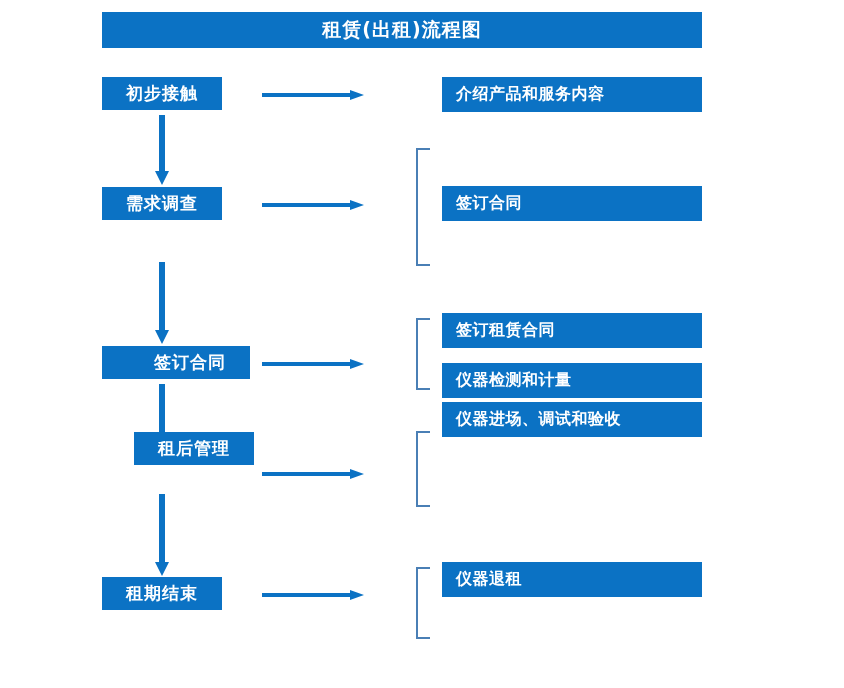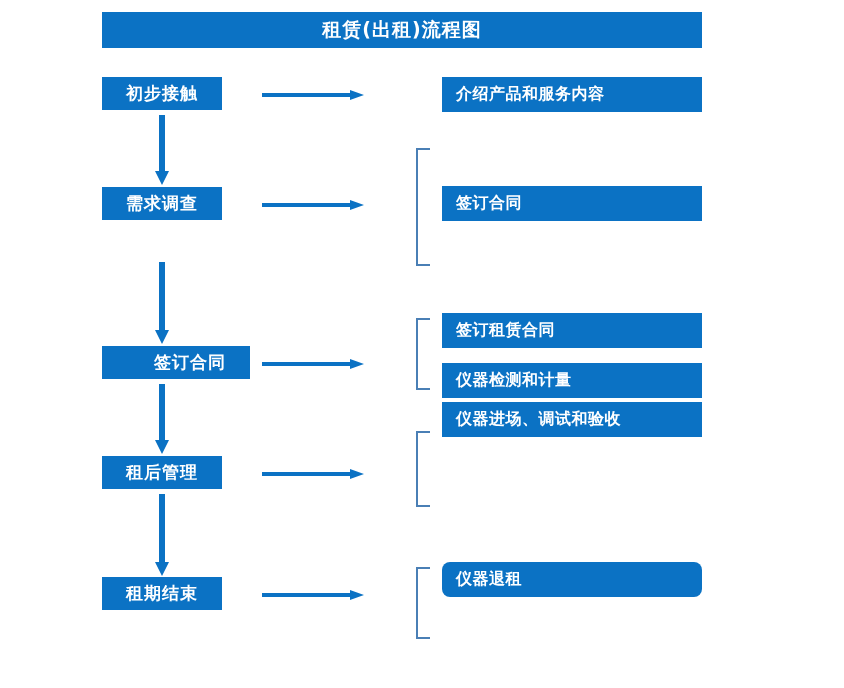--- a/index.html
+++ b/index.html
@@ -123,21 +123,21 @@
 
   <svg class="v-arrow" style="top:384px;height:70px;" viewBox="0 0 20 70">
     <path d="M7 0 H13 V56 H17 L10 70 L3 56 H7 Z" fill="#0b72c4"></path>
   </svg>
 
   <div class="bracket" style="top:318px;height:72px;"></div>
 
   <div class="detail-box" style="top:363px;">仪器检测和计量</div>
   <div class="detail-box" style="top:313px;">签订租赁合同</div>
 
-  <div class="stage-box" style="top:456px;">租后管理</div>
+  <div class="stage-box" style="top:432px;margin-left:32px;">租后管理</div>
 
   <svg class="h-arrow" style="top:467px;" viewBox="0 0 102 14">
     <path d="M0 5 H88 V2 L102 7 L88 12 V9 H0 Z" fill="#0b72c4"></path>
   </svg>
 
   <svg class="v-arrow" style="top:494px;height:82px;" viewBox="0 0 20 82">
     <path d="M7 0 H13 V68 H17 L10 82 L3 68 H7 Z" fill="#0b72c4"></path>
   </svg>
 
   <div class="bracket" style="top:431px;height:76px;"></div>
@@ -145,15 +145,15 @@
   <div class="detail-box" style="top:402px;">仪器进场、调试和验收</div>
 
   <div class="stage-box" style="top:577px;">租期结束</div>
 
   <svg class="h-arrow" style="top:588px;" viewBox="0 0 102 14">
     <path d="M0 5 H88 V2 L102 7 L88 12 V9 H0 Z" fill="#0b72c4"></path>
   </svg>
 
   <div class="bracket" style="top:567px;height:72px;"></div>
 
-  <div class="detail-box" style="top:562px;border-radius:8px;">仪器退租</div>
+  <div class="detail-box" style="top:562px;">仪器退租</div>
 
 </div>
 
 </body></html>

